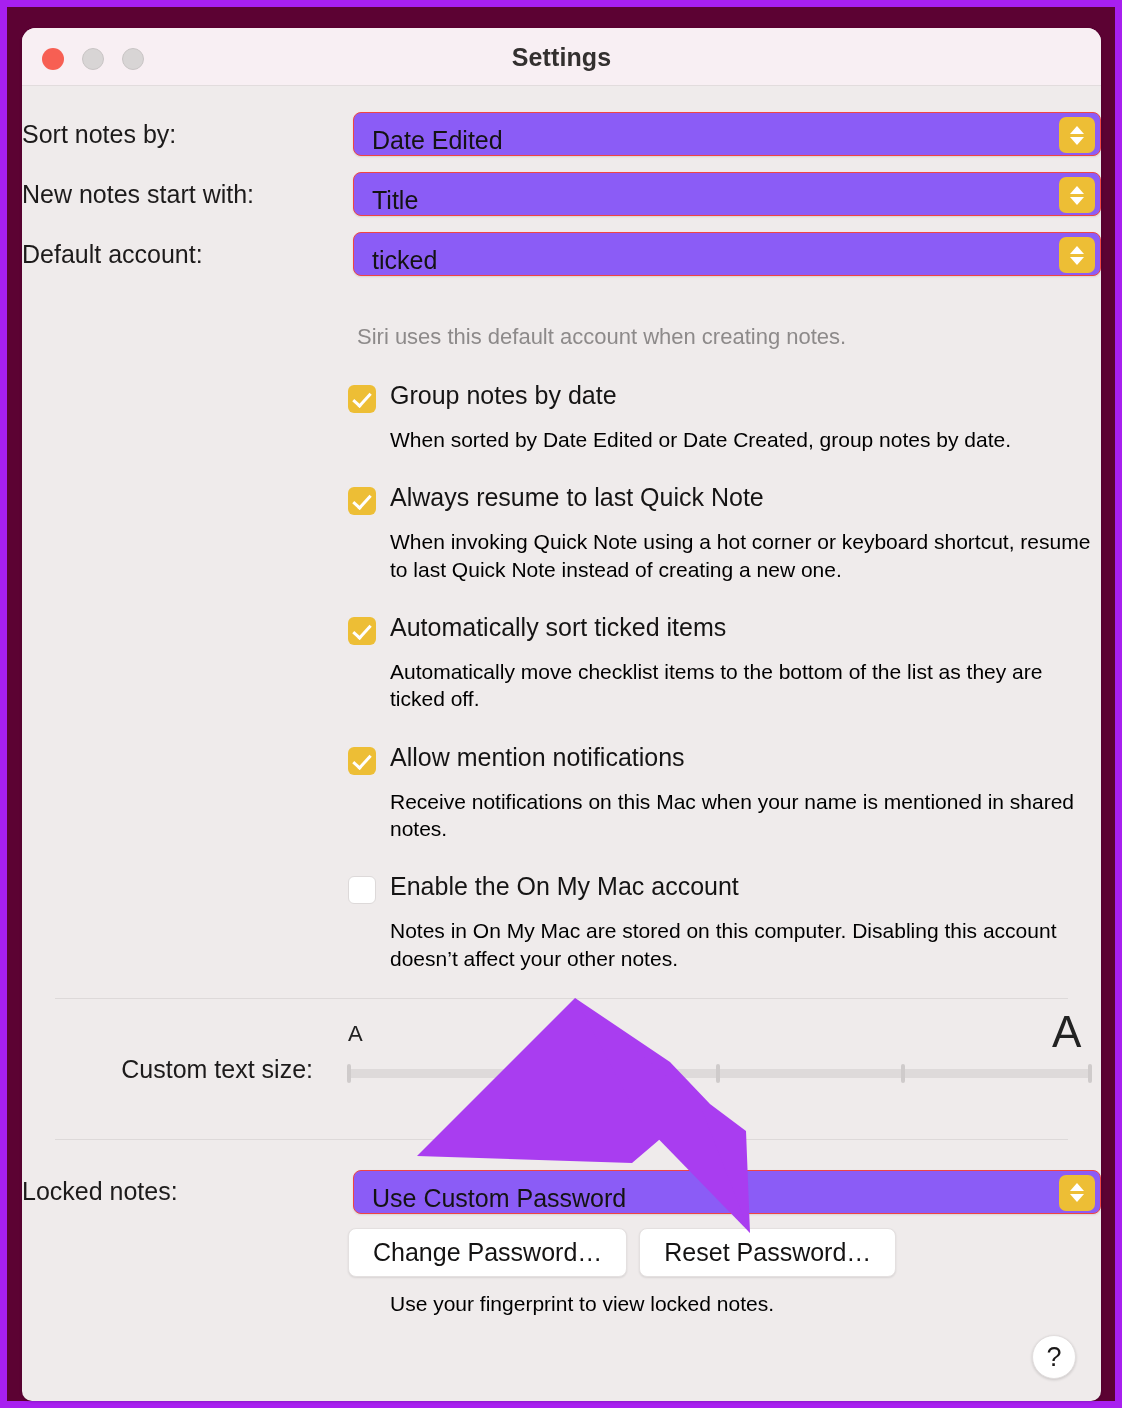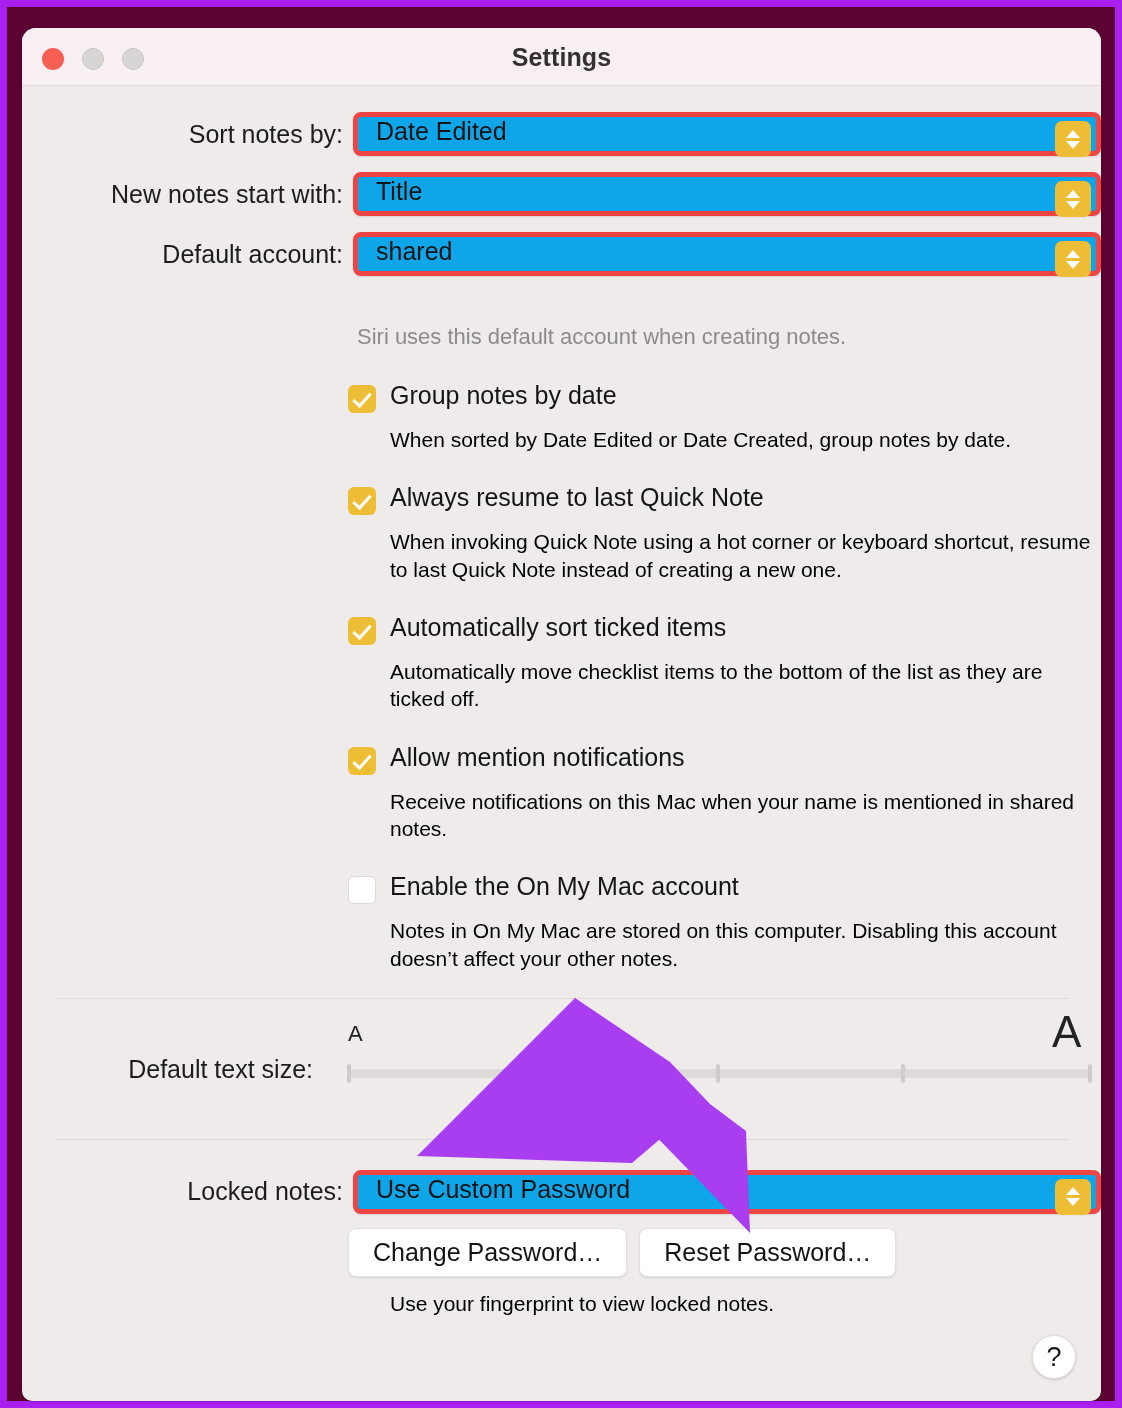--- a/index.html
+++ b/index.html
@@ -51,35 +51,35 @@
   }
 
   
   #content { position: relative; padding: 0; height: 1315px; }
 
   .row {
     display: flex; align-items: center;
     margin-bottom: 16px;
   }
   .lbl {
-    width: 343px; text-align: right; padding-right: 10px;
+    width: 343px; text-align: left; padding-right: 10px;
     font-size: 25px; color: #1d1b1b;
     white-space: nowrap;
   }
 
   
   .popup {
     position: relative;
     flex: 0 0 auto;
     width: 748px; height: 44px;
-    background: #0ea5e9;
+    background: #8b5cf6;
     border-radius: 8px;
-    border: 5px solid #ef4444;
+    border: 1px solid #ef4444;
     box-shadow: 0 1px 2px rgba(0,0,0,.10);
-    display: flex; align-items: flex-start;
+    display: flex; align-items: flex-end;
   }
   .popup .val {
     padding-left: 18px;
     font-size: 25px; color: #141313;
     white-space: nowrap;
   }
   .stepper {
     position: absolute; right: 5px; top: 4px;
     width: 36px; height: 36px;
     border-radius: 7px;
@@ -206,21 +206,21 @@
         <span class="stepper">
           <span class="chev up"></span>
           <span class="chev down"></span>
         </span>
       </div>
     </div>
 
     <div class="row" style="margin-bottom:8px">
       <div class="lbl">Default account:</div>
       <div class="popup">
-        <span class="val">shared</span>
+        <span class="val">ticked</span>
         <span class="stepper">
           <span class="chev up"></span>
           <span class="chev down"></span>
         </span>
       </div>
     </div>
 
     <div class="helper">Siri uses this default account when creating notes.</div>
 
     <div class="cbrow" style="margin-top:30px">
@@ -252,21 +252,21 @@
       <span class="cblabel">Enable the On My Mac account</span>
     </div>
     <div class="cbdesc" style="max-width:680px">Notes in On My Mac are stored on this computer. Disabling this account doesn’t affect your other notes.</div>
 
     <div style="height:26px"></div>
     <hr class="sep">
 
     <div id="slider-sec">
       <div class="size-a-small">A</div>
       <div class="size-a-big">A</div>
-      <div class="slider-label">Default text size:</div>
+      <div class="slider-label">Custom text size:</div>
       <div class="track"></div>
       <div class="tick" style="left:325px"></div>
       <div class="tick" style="left:694px"></div>
       <div class="tick" style="left:879px"></div>
       <div class="tick" style="left:1066px"></div>
       <div class="thumb"></div>
     </div>
 
     <hr class="sep">
 

